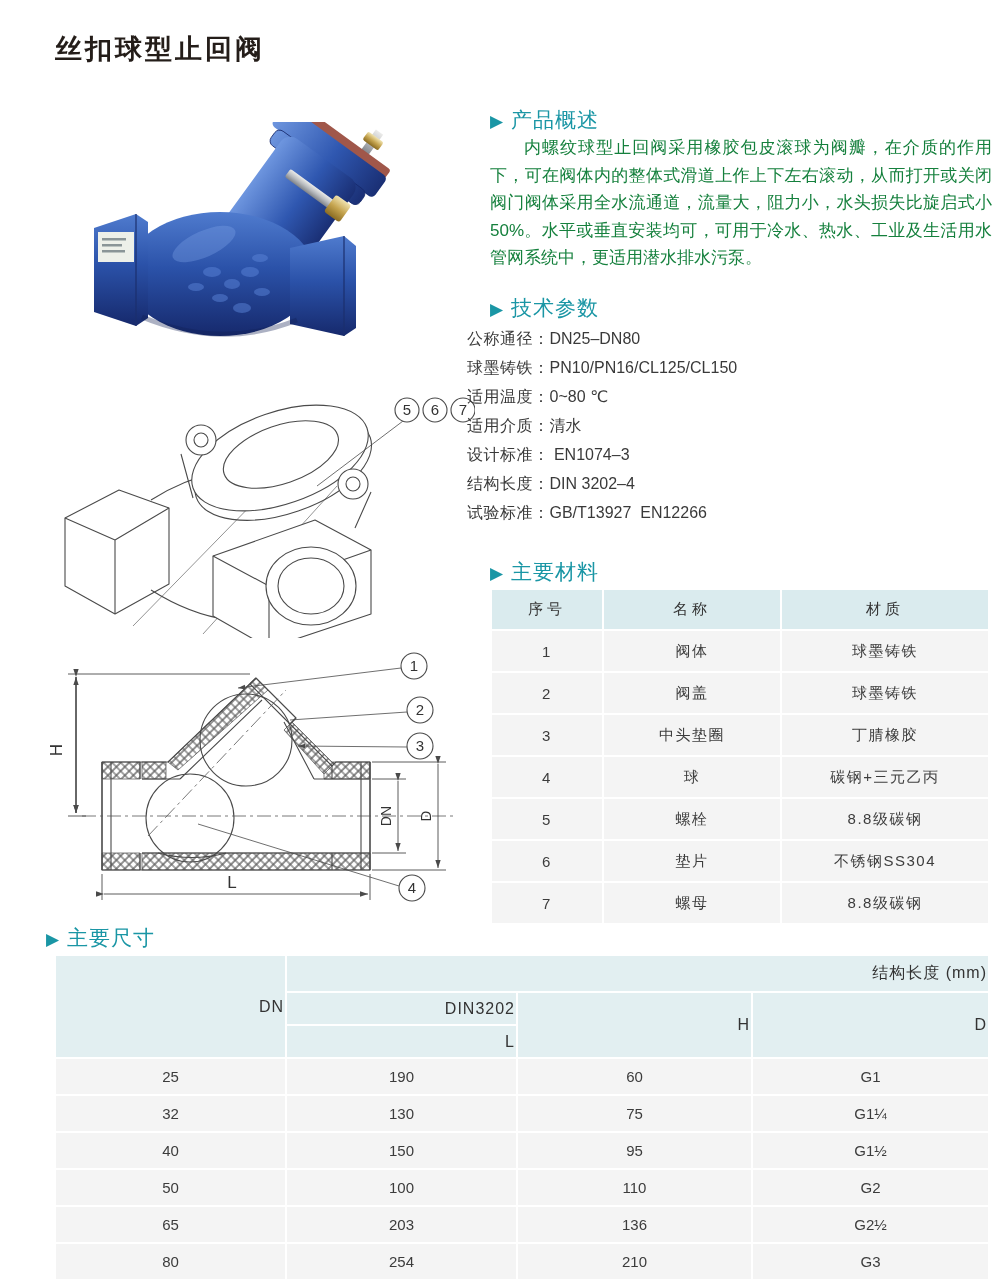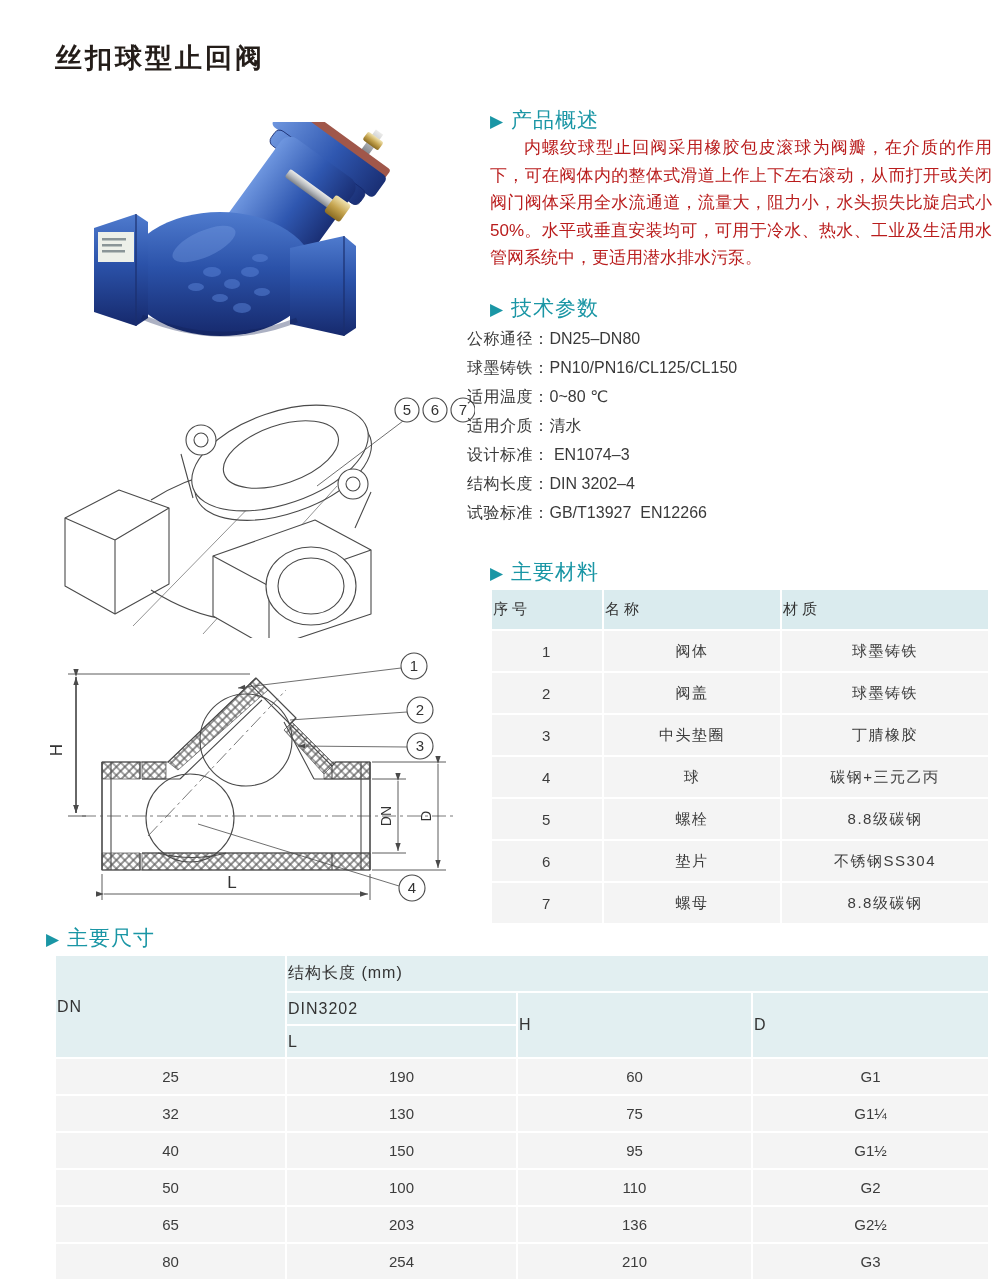--- a/index.html
+++ b/index.html
@@ -2,42 +2,42 @@
 <html style="--accent: #1a96a5; --materials-header-bg: #daebee; --dims-header-bg: #e2eff1; --row-bg: #f4f4f4; --valve-blue: #2b52a9;"><head>
 <meta charset="utf-8">
 <style>
   html,body{margin:0;padding:0;}
   body{
     width:1000px;height:1283px;background:#ffffff;position:relative;overflow:hidden;
     font-family:"Liberation Sans","DejaVu Sans",sans-serif;color:#333;
   }
   .abs{position:absolute;}
   .title{
-    left:55px;top:40px;font-size:27px;font-weight:bold;color:#241d19;
+    left:55px;top:31px;font-size:27px;font-weight:bold;color:#241d19;
     letter-spacing:3px;margin:0;
   }
   .sec-head{
     display:flex;align-items:center;gap:7px;color:var(--accent);
     font-size:21px;font-weight:500;letter-spacing:1px;
   }
   .sec-head .tri{font-size:17px;line-height:1;transform:translateY(1px);}
   .overview-body{
-    width:502px;font-size:17px;line-height:27.6px;color:#b91c1c;
+    width:502px;font-size:17px;line-height:27.6px;color:#15803d;
     text-align:justify;text-indent:2em;margin:0;
   }
   .params{font-size:16px;color:#3a3a3a;}
   .param{line-height:29px;height:29px;white-space:pre;}
   .param .pl{letter-spacing:0.5px;}
   table{border-collapse:separate;border-spacing:2px;table-layout:fixed;}
   th{font-weight:normal;}
   .mat{width:492px;}
-  .mat th{background:var(--materials-header-bg);height:37px;font-size:15px;letter-spacing:4px;color:#333;text-align:left;}
+  .mat th{background:var(--materials-header-bg);height:37px;font-size:15px;letter-spacing:4px;color:#333;text-align:center;}
   .mat td{background:var(--row-bg);height:38px;text-align:center;font-size:15px;color:#3c3c3c;letter-spacing:1.5px;}
   .dims{width:930px;}
-  .dims th{background:var(--dims-header-bg);font-size:16px;color:#333;text-align:left;letter-spacing:1px;}
+  .dims th{background:var(--dims-header-bg);font-size:16px;color:#333;text-align:right;letter-spacing:1px;}
   .dims .r1 th{height:33px;}
   .dims .r2 th{height:29px;}
   .dims .r3 th{height:29px;}
   .dims td{background:var(--row-bg);height:33px;text-align:center;font-size:15px;color:#3c3c3c;}
   svg text{stroke:none;fill:#333;font-family:"Liberation Sans","DejaVu Sans",sans-serif;}
 </style>
 </head>
 <body>
 
 <h1 class="abs title">丝扣球型止回阀</h1>

